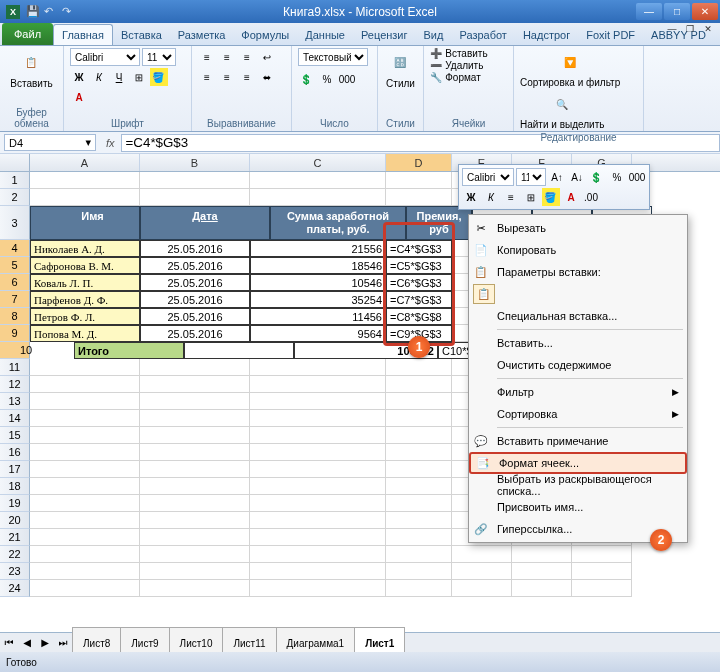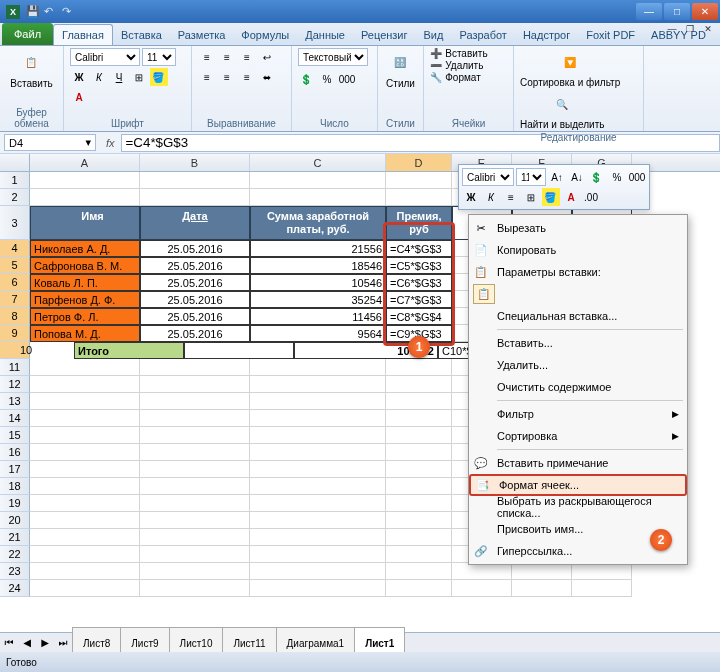--- a/index.html
+++ b/index.html
@@ -41,21 +41,21 @@
 .col-headers { display:flex; height:18px; background:linear-gradient(#f3f6fa,#e1e7ef); border-bottom:1px solid #9eb6ce; font-size:11px; }
 .corner { width:30px; border-right:1px solid #9eb6ce; }
 .ch { border-right:1px solid #c5d4e8; text-align:center; line-height:18px; color:#333; }
 .ch.sel { background:#f8d08c; }
 .row-hdr { width:30px; background:linear-gradient(90deg,#f3f6fa,#e1e7ef); border-right:1px solid #9eb6ce; border-bottom:1px solid #c5d4e8; text-align:center; font-size:11px; line-height:17px; }
 .row-hdr.sel { background:#f8d08c; }
 .grid { position:absolute; left:0; top:18px; }
 .r { display:flex; height:17px; }
 .c { border-right:1px solid #d4d4d4; border-bottom:1px solid #d4d4d4; font-size:11px; padding:0 3px; line-height:16px; overflow:hidden; white-space:nowrap; }
 .hdr-row .c { background:#5b7a9b; color:#fff; text-align:center; border:1px solid #2a3f54; font-weight:bold; height:34px; line-height:13px; padding-top:3px; white-space:normal; }
-.green { background:#f97316; }
+.green { background:#fef9c3;font-family:Liberation Serif, serif; }
 .greenb { background:#b8d989; font-weight:bold; }
 .num { text-align:right; }
 .center { text-align:center; }
 .bord { border:1px solid #333 !important; }
 
 
 .sel-box { position:absolute; border:3px solid #c93a2a; border-radius:4px; pointer-events:none; }
 .callout { position:absolute; width:22px; height:22px; border-radius:50%; background:radial-gradient(#ff7a3a,#d94a1a); color:#fff; display:flex; align-items:center; justify-content:center; font-weight:bold; font-size:12px; box-shadow:0 1px 3px rgba(0,0,0,.4); }
 
 
@@ -90,20 +90,21 @@
 </head>
 <body>
 
 <div class="titlebar">
   <span class="excel-icon">X</span>
   <div class="qat">
     <span>💾</span>
     <span>↶</span>
     <span>↷</span>
   </div>
+  <span>Книга9.xlsx - Microsoft Excel</span>
   <div class="winbtns">
     <span>—</span>
     <span>□</span>
     <span class="close">✕</span>
   </div>
 </div>
 <div class="child-win">
   <span>—</span>
   <span>❐</span>
   <span>✕</span>
@@ -246,21 +247,21 @@
         <div class="c " style="width: 110px;"></div>
         <div class="c " style="width: 136px;"></div>
         <div class="c " style="width: 66px;"></div>
         <div class="c " style="width: 60px;"></div>
         <div class="c " style="width: 60px;"></div>
         <div class="c " style="width: 60px;"></div>
       </div>
       <div class="r hdr-row" style="height: 34px;">
         <div class="row-hdr" style="height: 34px; line-height: 34px;">3</div>
         <div class="c" style="width: 110px; padding-left: 18px;">Имя</div>
-        <div class="c" style="width: 110px; text-decoration: underline;">Дата</div>
+        <div class="c" style="width: 130px; text-decoration: underline;">Дата</div>
         <div class="c" style="width: 136px;">Сумма заработной платы, руб.</div>
         <div class="c" style="width: 66px;">Премия, руб</div>
         <div class="c" style="width: 60px; background: rgb(255, 255, 255);"></div>
         <div class="c" style="width: 60px; background: rgb(255, 255, 255);"></div>
         <div class="c" style="width: 60px; background: rgb(255, 255, 255);"></div>
       </div>
       <div class="r" style="height: 17px;">
         <div class="row-hdr sel" style="line-height: 17px;">4</div>
         <div class="c green bord" style="width: 110px; height: 17px;">Николаев А. Д.</div>
         <div class="c center bord" style="width: 110px; height: 17px;">25.05.2016</div>
@@ -298,21 +299,21 @@
         <div class="c bord" style="width: 66px; height: 17px;">=C7*$G$3</div>
         <div class="c " style="width: 60px; height: 17px;"></div>
         <div class="c " style="width: 60px; height: 17px;"></div>
         <div class="c " style="width: 60px; height: 17px;"></div>
       </div>
       <div class="r" style="height: 17px;">
         <div class="row-hdr sel" style="line-height: 17px;">8</div>
         <div class="c green bord" style="width: 110px; height: 17px;">Петров Ф. Л.</div>
         <div class="c center bord" style="width: 110px; height: 17px;">25.05.2016</div>
         <div class="c num bord" style="width: 136px; height: 17px;">11456</div>
-        <div class="c bord" style="width: 66px; height: 17px;">=C8*$G$4</div>
+        <div class="c bord" style="width: 66px; height: 17px;">=C8*$G$8</div>
         <div class="c " style="width: 60px; height: 17px;"></div>
         <div class="c " style="width: 60px; height: 17px;"></div>
         <div class="c " style="width: 60px; height: 17px;"></div>
       </div>
       <div class="r" style="height: 17px;">
         <div class="row-hdr sel" style="line-height: 17px;">9</div>
         <div class="c green bord" style="width: 110px; height: 17px;">Попова М. Д.</div>
         <div class="c center bord" style="width: 110px; height: 17px;">25.05.2016</div>
         <div class="c num bord" style="width: 136px; height: 17px;">9564</div>
         <div class="c bord" style="width: 66px; height: 17px;">=C9*$G$3</div>
@@ -521,23 +522,20 @@
         <span class="ico" style="border:1px solid #bca46a;background:#fff3d6;width:22px;height:20px">📋</span>
       </div>
     <div class="item">
         <span>Специальная вставка...</span>
       </div>
     <div class="sep"></div>
     <div class="item">
         <span>Вставить...</span>
       </div>
     <div class="item">
-        <span>Удалить...</span>
-      </div>
-    <div class="item">
         <span>Очистить содержимое</span>
       </div>
     <div class="sep"></div>
     <div class="item">
         <span>Фильтр</span>
         <span class="arrow">▶</span>
       </div>
     <div class="item">
         <span>Сортировка</span>
         <span class="arrow">▶</span>

